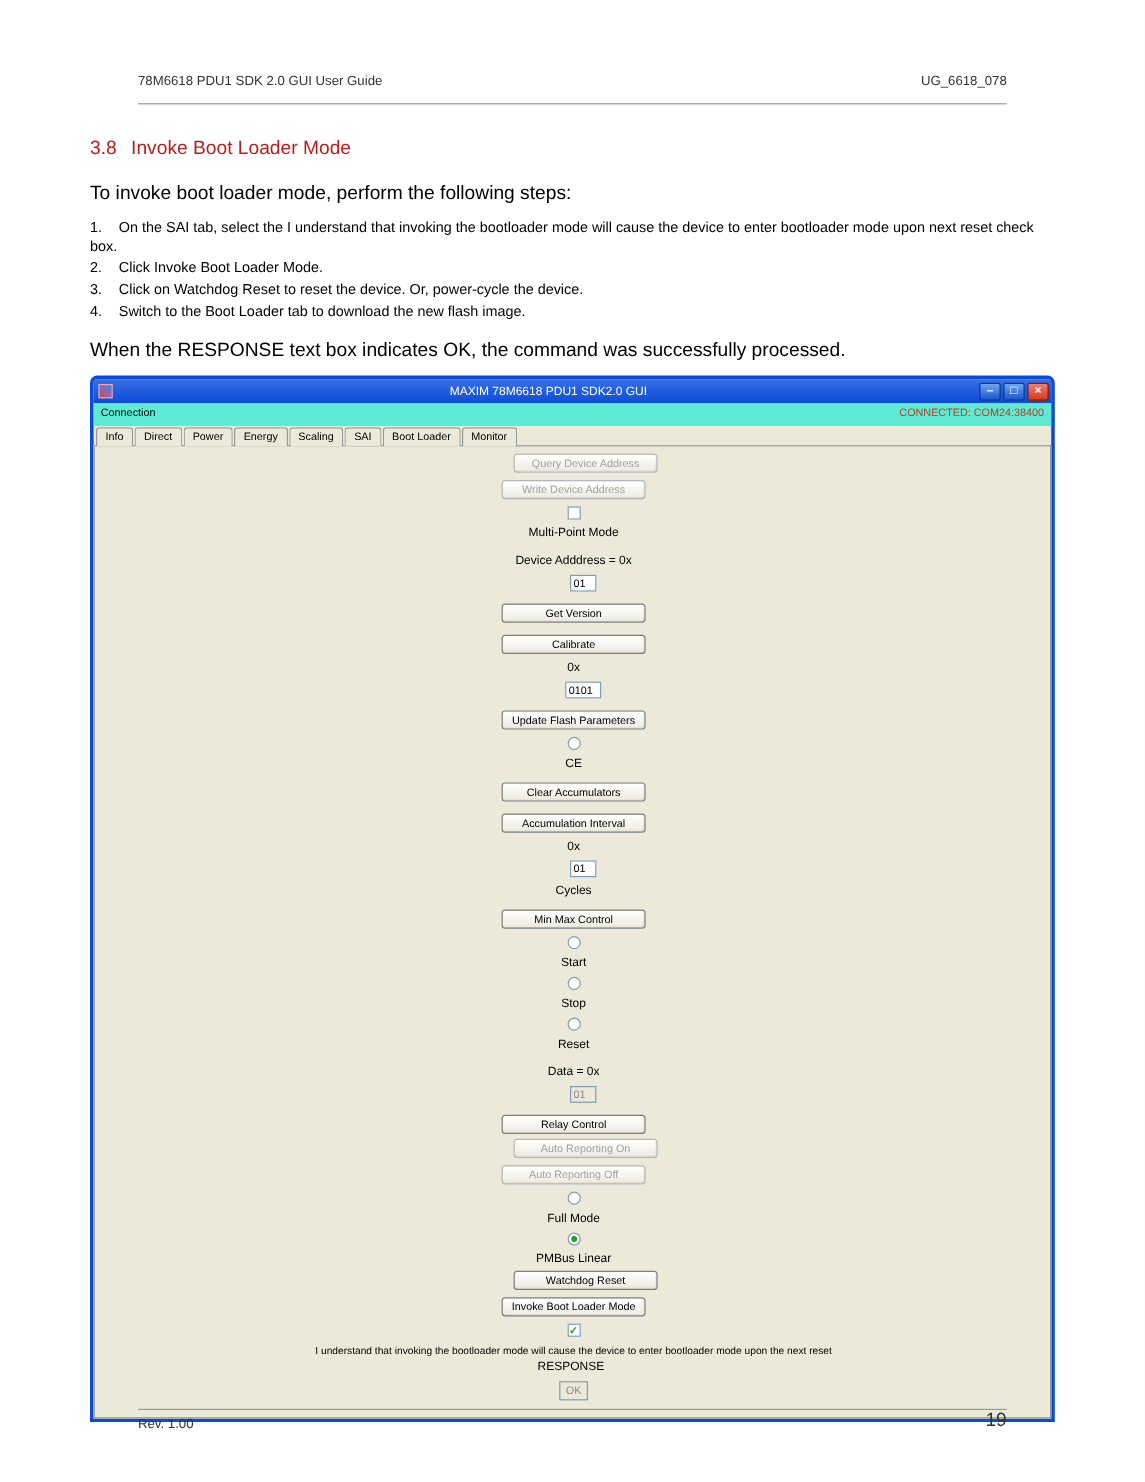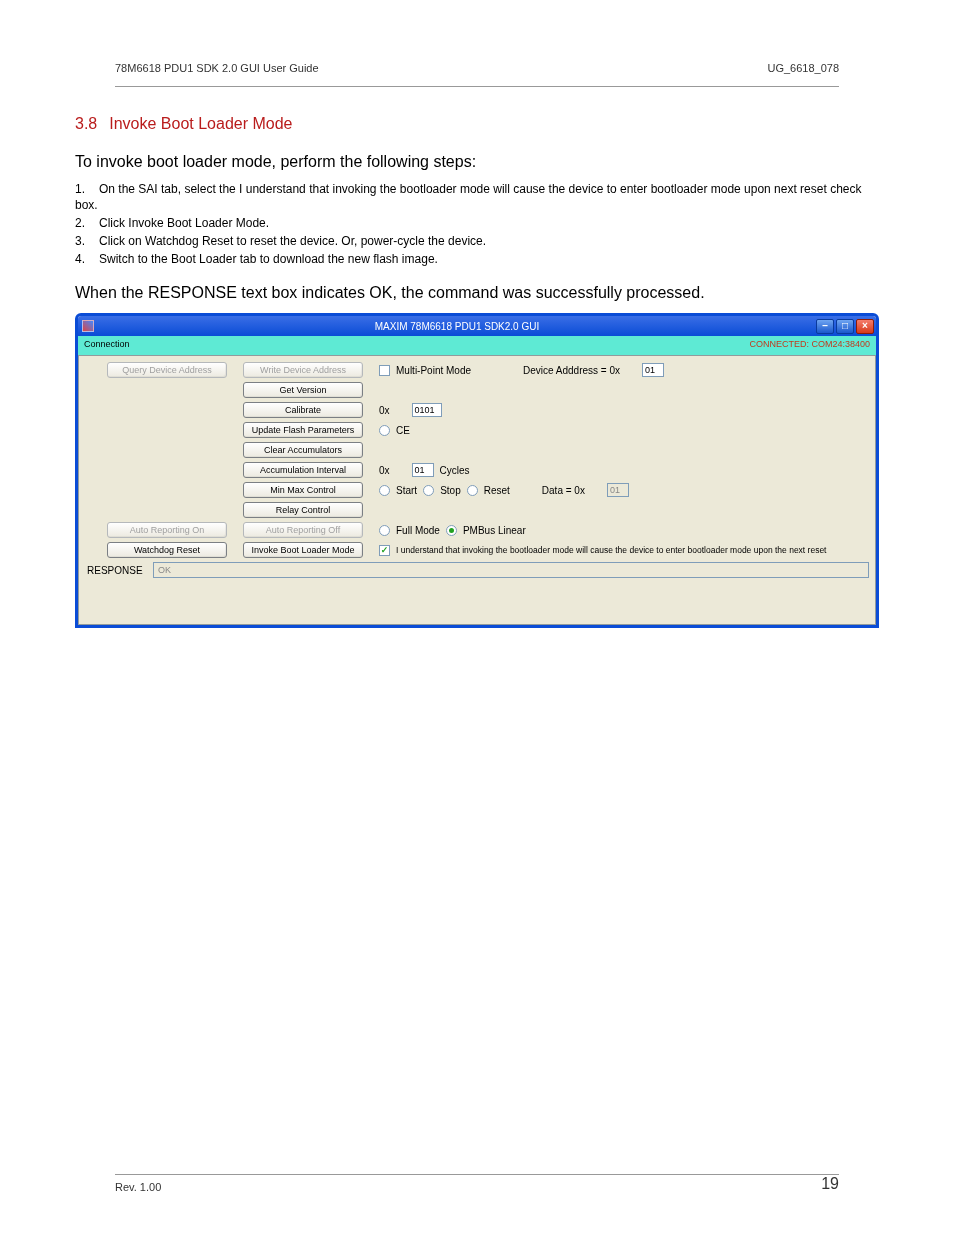--- a/index.html
+++ b/index.html
@@ -31,21 +31,21 @@
   .win-btn.close { background:linear-gradient(to bottom,#f57d6c,#d6391a);border-color:#8e1a06;}
 
   .menubar { height:19px; padding: 3px 6px; background:#5eead4; display:flex; justify-content:space-between; align-items:flex-start; }
   .menubar .conn-text { color:#c03a1e; font-size:9px; }
 
   .tabs { display:flex; padding: 0 2px; position:relative; }
   .tab { border:1px solid #919b9c; border-bottom:none; padding:2px 7px; font-size:9px; background:#ece9d8; margin-right:1px; border-top-left-radius:3px;border-top-right-radius:3px; position:relative; top:1px;}
   .tab.active { background:#ece9d8; border-bottom:1px solid #ece9d8; z-index:2; }
   .tab-content { border:1px solid #919b9c; background:#ece9d8; padding:6px 6px 10px 6px; min-height:270px;}
 
-  .row { display:flex; align-items:center; gap:6px; margin-bottom:4px; padding-left:2px; }
+  .row { display:flex; align-items:center; gap:6px; margin-bottom:4px; padding-left:2px;flex-direction:column; }
   .btn { border:1px solid #7b7f84; background:linear-gradient(to bottom,#fff,#eceae0); padding:2px 0; font-size:9px; border-radius:3px; text-align:center; box-shadow: inset -1px -1px 0 rgba(0,0,0,.05);}
   .btn.w { width:120px;}
   .btn.disabled { color:#a0a0a0; border-color:#b5b8bb; }
   .col-left { width:140px; display:flex; justify-content:flex-end; }
   .col-mid { width:140px; display:flex; justify-content:center; }
   .inputbox { border:1px solid #7f9db9; background:#fff; padding:1px 2px; font-size:9px; height:14px; display:inline-block; min-width:22px;margin-left:16px;}
   .inputbox.ro { background:#ece9d8; color:#888; }
   .lbl { font-size:10px; }
   .cb { width:11px;height:11px;border:1px solid #7f9db9;background:#fff;display:inline-flex;align-items:center;justify-content:center;font-size:9px;color:#21a121;font-weight:bold;}
   .rb { width:11px;height:11px;border:1px solid #7f9db9;border-radius:50%;background:#fff;display:inline-flex;align-items:center;justify-content:center;}
@@ -88,20 +88,30 @@
           <span class="win-btns">
             <span class="win-btn">–</span>
             <span class="win-btn max">□</span>
             <span class="win-btn close">×</span>
           </span>
         </div>
         <div class="menubar">
           <span>Connection</span>
           <span class="conn-text">CONNECTED: COM24:38400</span>
         </div>
+        <div class="tabs">
+          <span class="tab">Info</span>
+          <span class="tab">Direct</span>
+          <span class="tab">Power</span>
+          <span class="tab">Energy</span>
+          <span class="tab">Scaling</span>
+          <span class="tab active">SAI</span>
+          <span class="tab">Boot Loader</span>
+          <span class="tab">Monitor</span>
+        </div>
         <div class="tab-content">
 
           <div class="row">
             <div class="col-left">
                 <span class="btn w disabled">Query Device Address</span>
               </div>
             <div class="col-mid">
                 <span class="btn w disabled">Write Device Address</span>
               </div>
             <span class="cb"></span>

